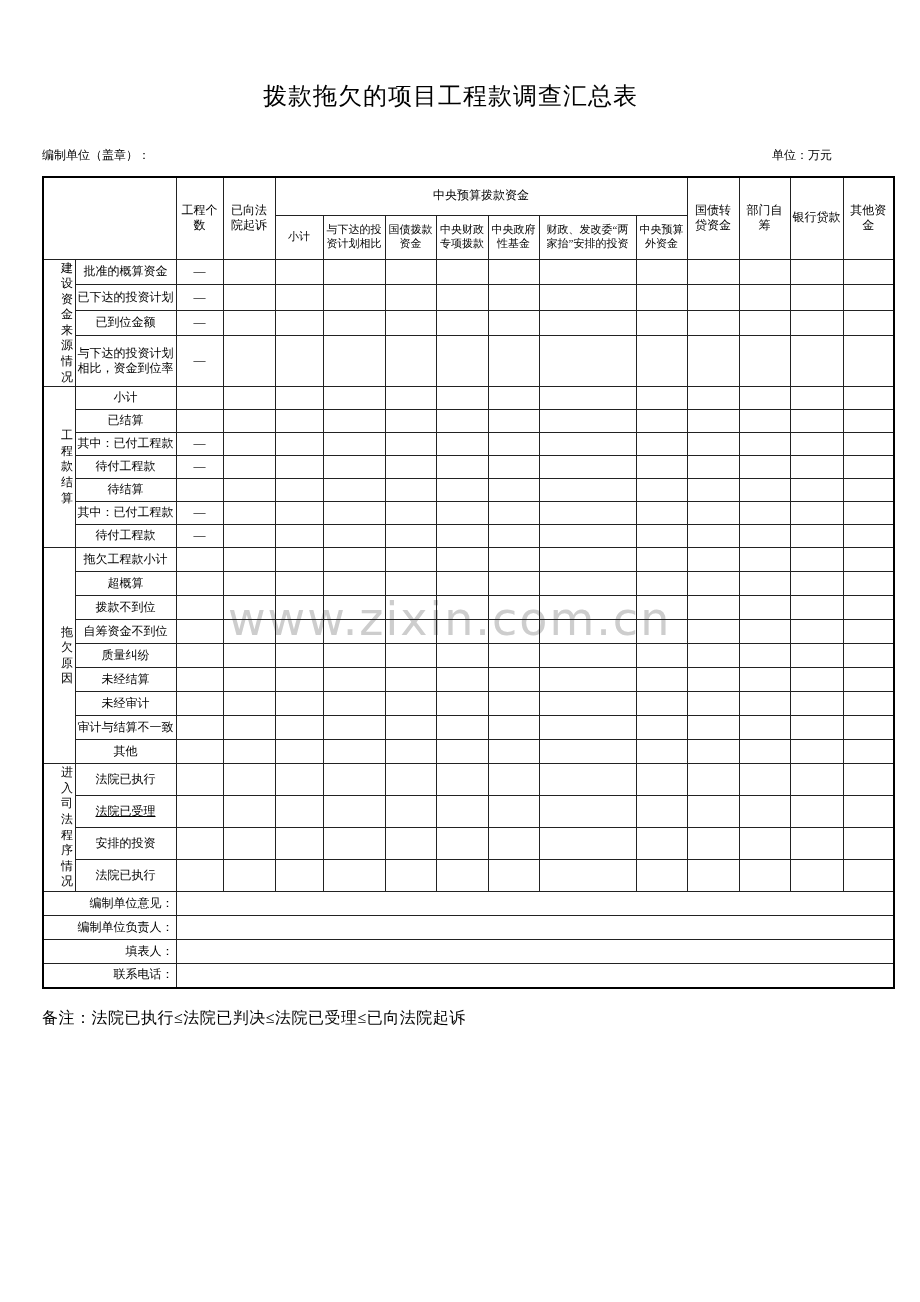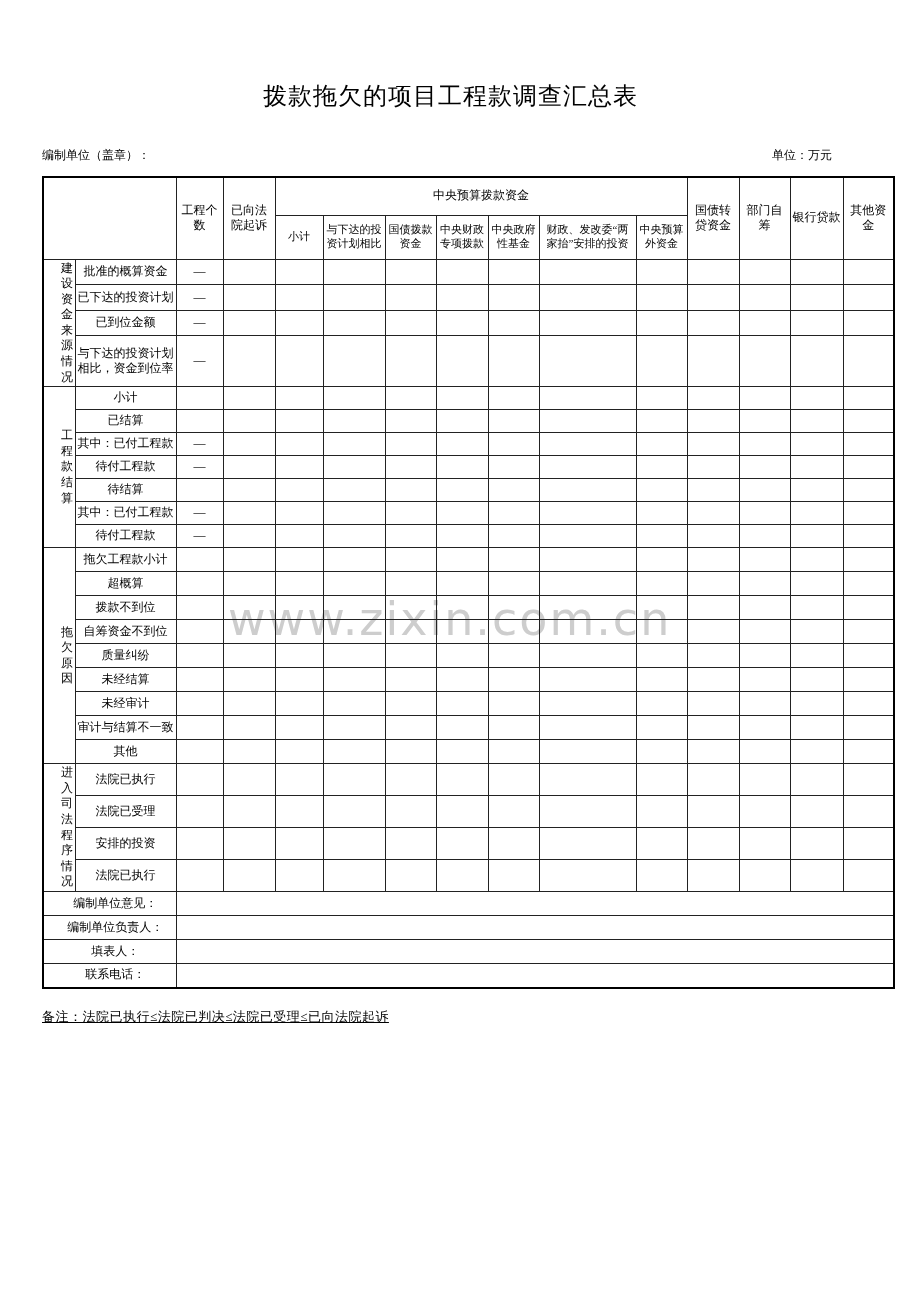--- a/index.html
+++ b/index.html
@@ -28,23 +28,23 @@
     border:2px solid #000;
   }
   .main th,.main td{
     border:1px solid #222;font-weight:normal;font-size:12px;text-align:center;
     vertical-align:middle;padding:1px 2px;word-break:break-all;line-height:1.3;
     overflow:hidden;background:transparent;
   }
   .main th.sub{font-size:11px;line-height:1.25;}
   .main th.grp{font-size:12px;}
   .main th.section-cell{white-space:pre-line;padding:1px 17px;}
-  .main th.footer-label{text-align:center;padding-left:13px;font-size:12px;}
+  .main th.footer-label{text-align:right;padding-left:13px;font-size:12px;}
   .note{
-    position:absolute;left:42px;top:1008px;font-size:13px;letter-spacing:0.5px;text-decoration:underline;
+    position:absolute;left:42px;top:1008px;font-size:16px;letter-spacing:0.5px;
   }
 </style>
 </head>
 <body>
 
 <div class="watermark">www.zixin.com.cn</div>
 
 <div class="title">拨款拖欠的项目工程款调查汇总表</div>
 
 <div class="meta">
@@ -434,21 +434,21 @@
         <td></td>
         <td></td>
         <td></td>
         <td></td>
         <td></td>
         <td></td>
         <td></td>
         <td></td>
         <td></td>
       </tr>
-      <tr style="height: 23px;">
+      <tr style="height: 23px; text-decoration: underline;">
         <th>法院已受理</th>
         <td></td>
         <td></td>
         <td></td>
         <td></td>
         <td></td>
         <td></td>
         <td></td>
         <td></td>
         <td></td>

